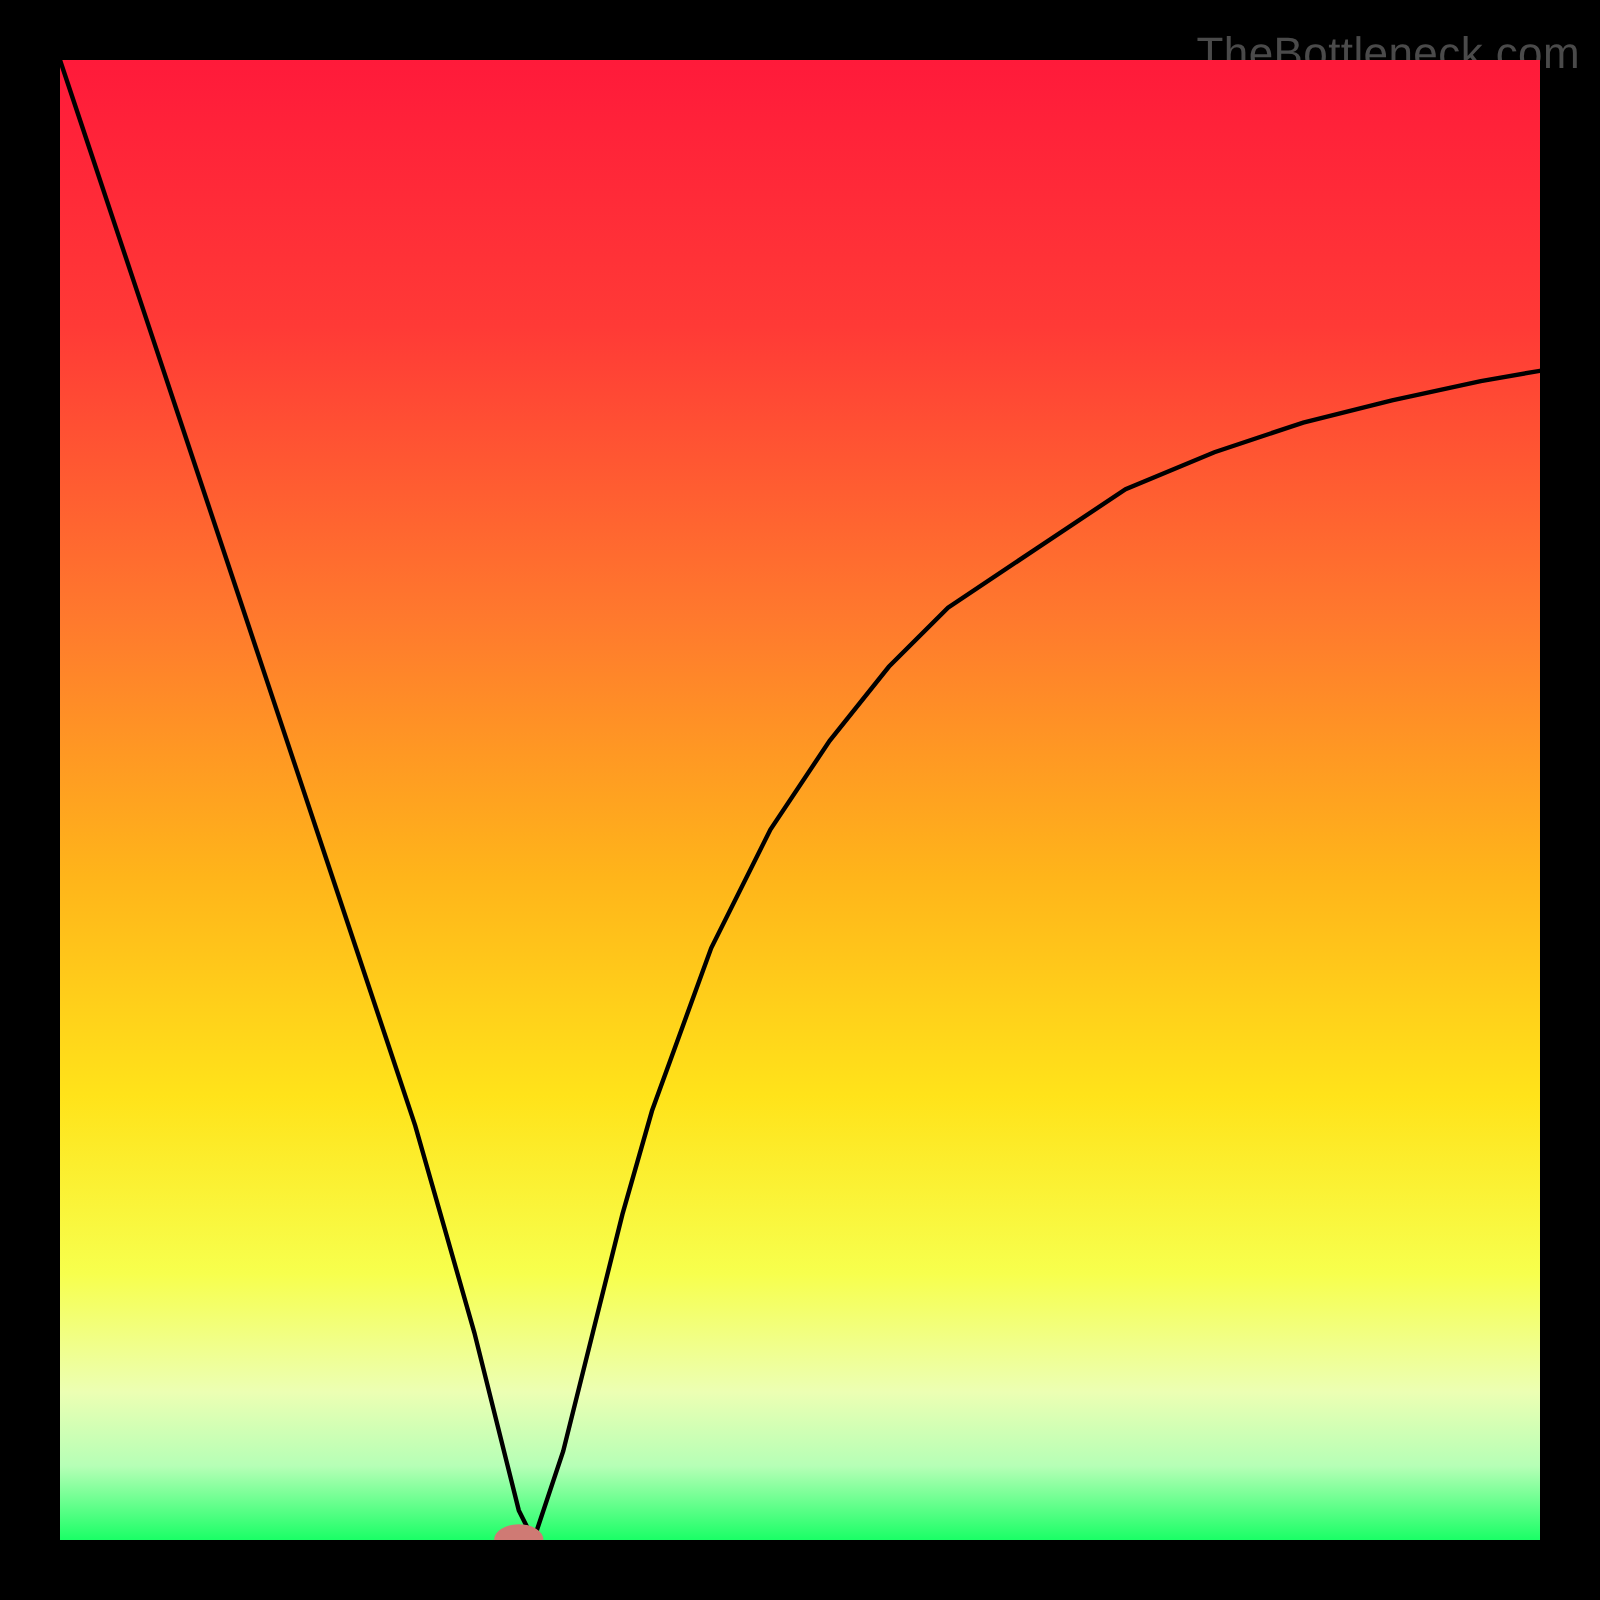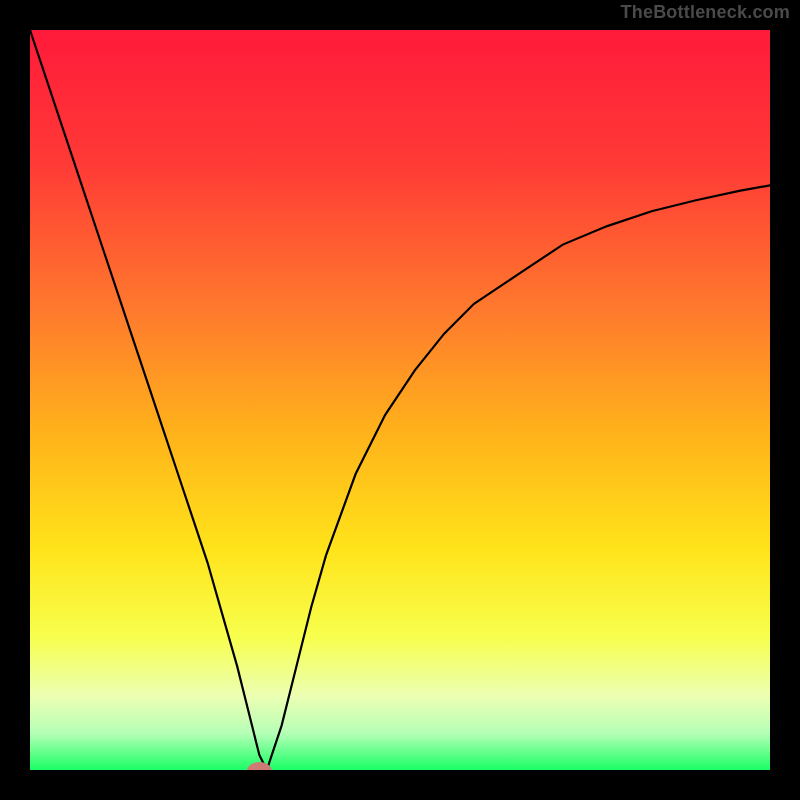--- a/index.html
+++ b/index.html
@@ -20,25 +20,25 @@
   .plot-area {
     position: absolute;
     left: 30px;
     top: 30px;
     width: 740px;
     height: 740px;
     overflow: hidden;
   }
   .watermark {
     position: absolute;
-    top: 2px;
+    top: 14px;
     right: 10px;
     color: #4a4a4a;
-    font-size: 18px;
-    font-weight: 700;
+    font-size: 22px;
+    font-weight: 400;
     letter-spacing: 0.2px;
     user-select: none;
   }
   svg { display: block; }
   .curve {
     fill: none;
     stroke: #000;
     stroke-width: 2.2;
     stroke-linecap: round;
   }

